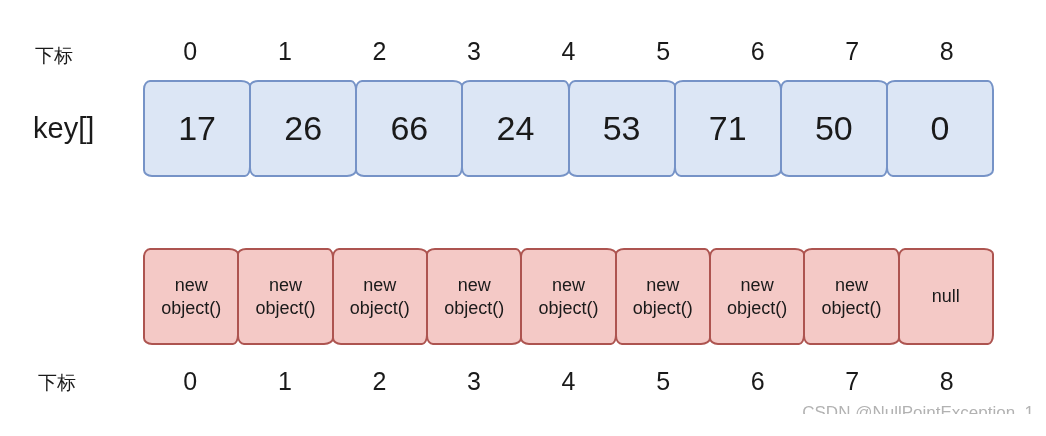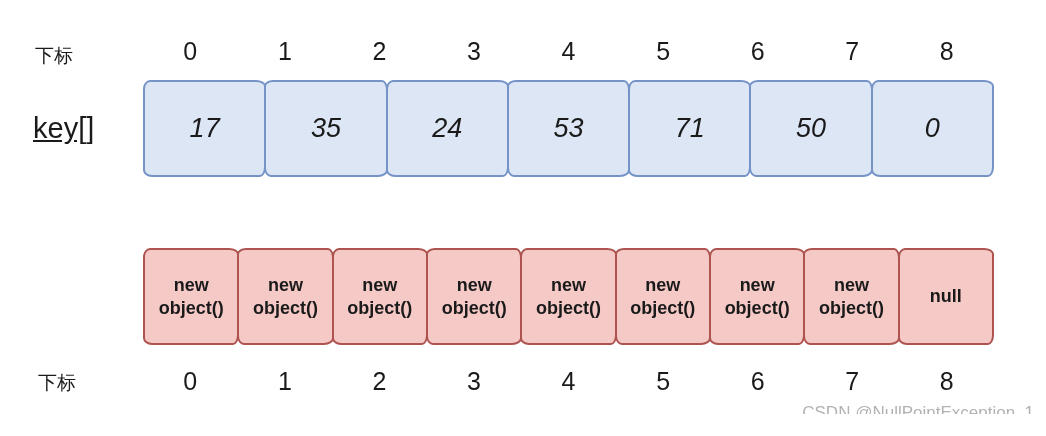--- a/index.html
+++ b/index.html
@@ -17,21 +17,21 @@
     color: var(--text, #1a1a1a);
   }
   .row {
     position: absolute;
     left: 143px;
     width: 851px;
     display: flex;
   }
   .row-index-top    { top: 34px;  height: 34px; }
   .row-key          { top: 80px;  height: 97px; }
-  .row-value        { top: 248px; height: 97px; font-weight: bold; }
+  .row-value        { top: 248px; height: 97px; }
   .row-index-bottom { top: 364px; height: 34px; }
 
   .idx-cell {
     flex: 1;
     display: flex;
     align-items: center;
     justify-content: center;
     font-size: 25px;
     color: var(--text, #1a1a1a);
   }
@@ -41,41 +41,40 @@
     align-items: center;
     justify-content: center;
     text-align: center;
     box-sizing: border-box;
     margin-left: -2px;
   }
   .box-cell:first-child { margin-left: 0; }
   .key-cell {
     background: var(--key-cell-fill, #dce6f5);
     border: 2px solid var(--key-cell-border, #7693c7);
-    font-size: 27px;
-    font-style: italic;
+    font-size: 34px;
   }
   .value-cell {
     background: var(--value-cell-fill, #f4c9c6);
     border: 2px solid var(--value-cell-border, #ad5450);
     font-size: 18px;
     line-height: 1.25;
     padding: 0 5px;
   }
   
   .box-cell:nth-child(odd)  { border-radius: 7px 10px 6px 9px / 9px 6px 10px 7px; }
   .box-cell:nth-child(even) { border-radius: 9px 6px 10px 7px / 6px 10px 7px 9px; }
 
   .side-label {
     position: absolute;
     color: var(--text, #1a1a1a);
     white-space: nowrap;
   }
   .lbl-index-top    { left: 35px; top: 43px;  font-size: 19px; }
-  .lbl-key          { left: 33px; top: 112px; font-size: 29px; text-decoration: underline; }
+  .lbl-key          { left: 33px; top: 112px; font-size: 29px; }
   .lbl-value        { left: 20px; top: 280px; font-size: 29px; }
   .lbl-index-bottom { left: 38px; top: 370px; font-size: 19px; }
 
   .watermark {
     position: absolute;
     right: 12px;
     top: 403px;
     font-size: 17px;
     color: var(--watermark, #b2b2b2);
     margin-left: 46px;
@@ -97,21 +96,22 @@
     <span class="idx-cell">3</span>
     <span class="idx-cell">4</span>
     <span class="idx-cell">5</span>
     <span class="idx-cell">6</span>
     <span class="idx-cell">7</span>
     <span class="idx-cell">8</span>
   </div>
 
   <div class="row row-key">
     <div class="box-cell key-cell">17</div>
-    <div class="box-cell key-cell">35</div>
+    <div class="box-cell key-cell">26</div>
+    <div class="box-cell key-cell">66</div>
     <div class="box-cell key-cell">24</div>
     <div class="box-cell key-cell">53</div>
     <div class="box-cell key-cell">71</div>
     <div class="box-cell key-cell">50</div>
     <div class="box-cell key-cell">0</div>
   </div>
 
   <div class="row row-value">
     <div class="box-cell value-cell">new object()</div>
     <div class="box-cell value-cell">new object()</div>

